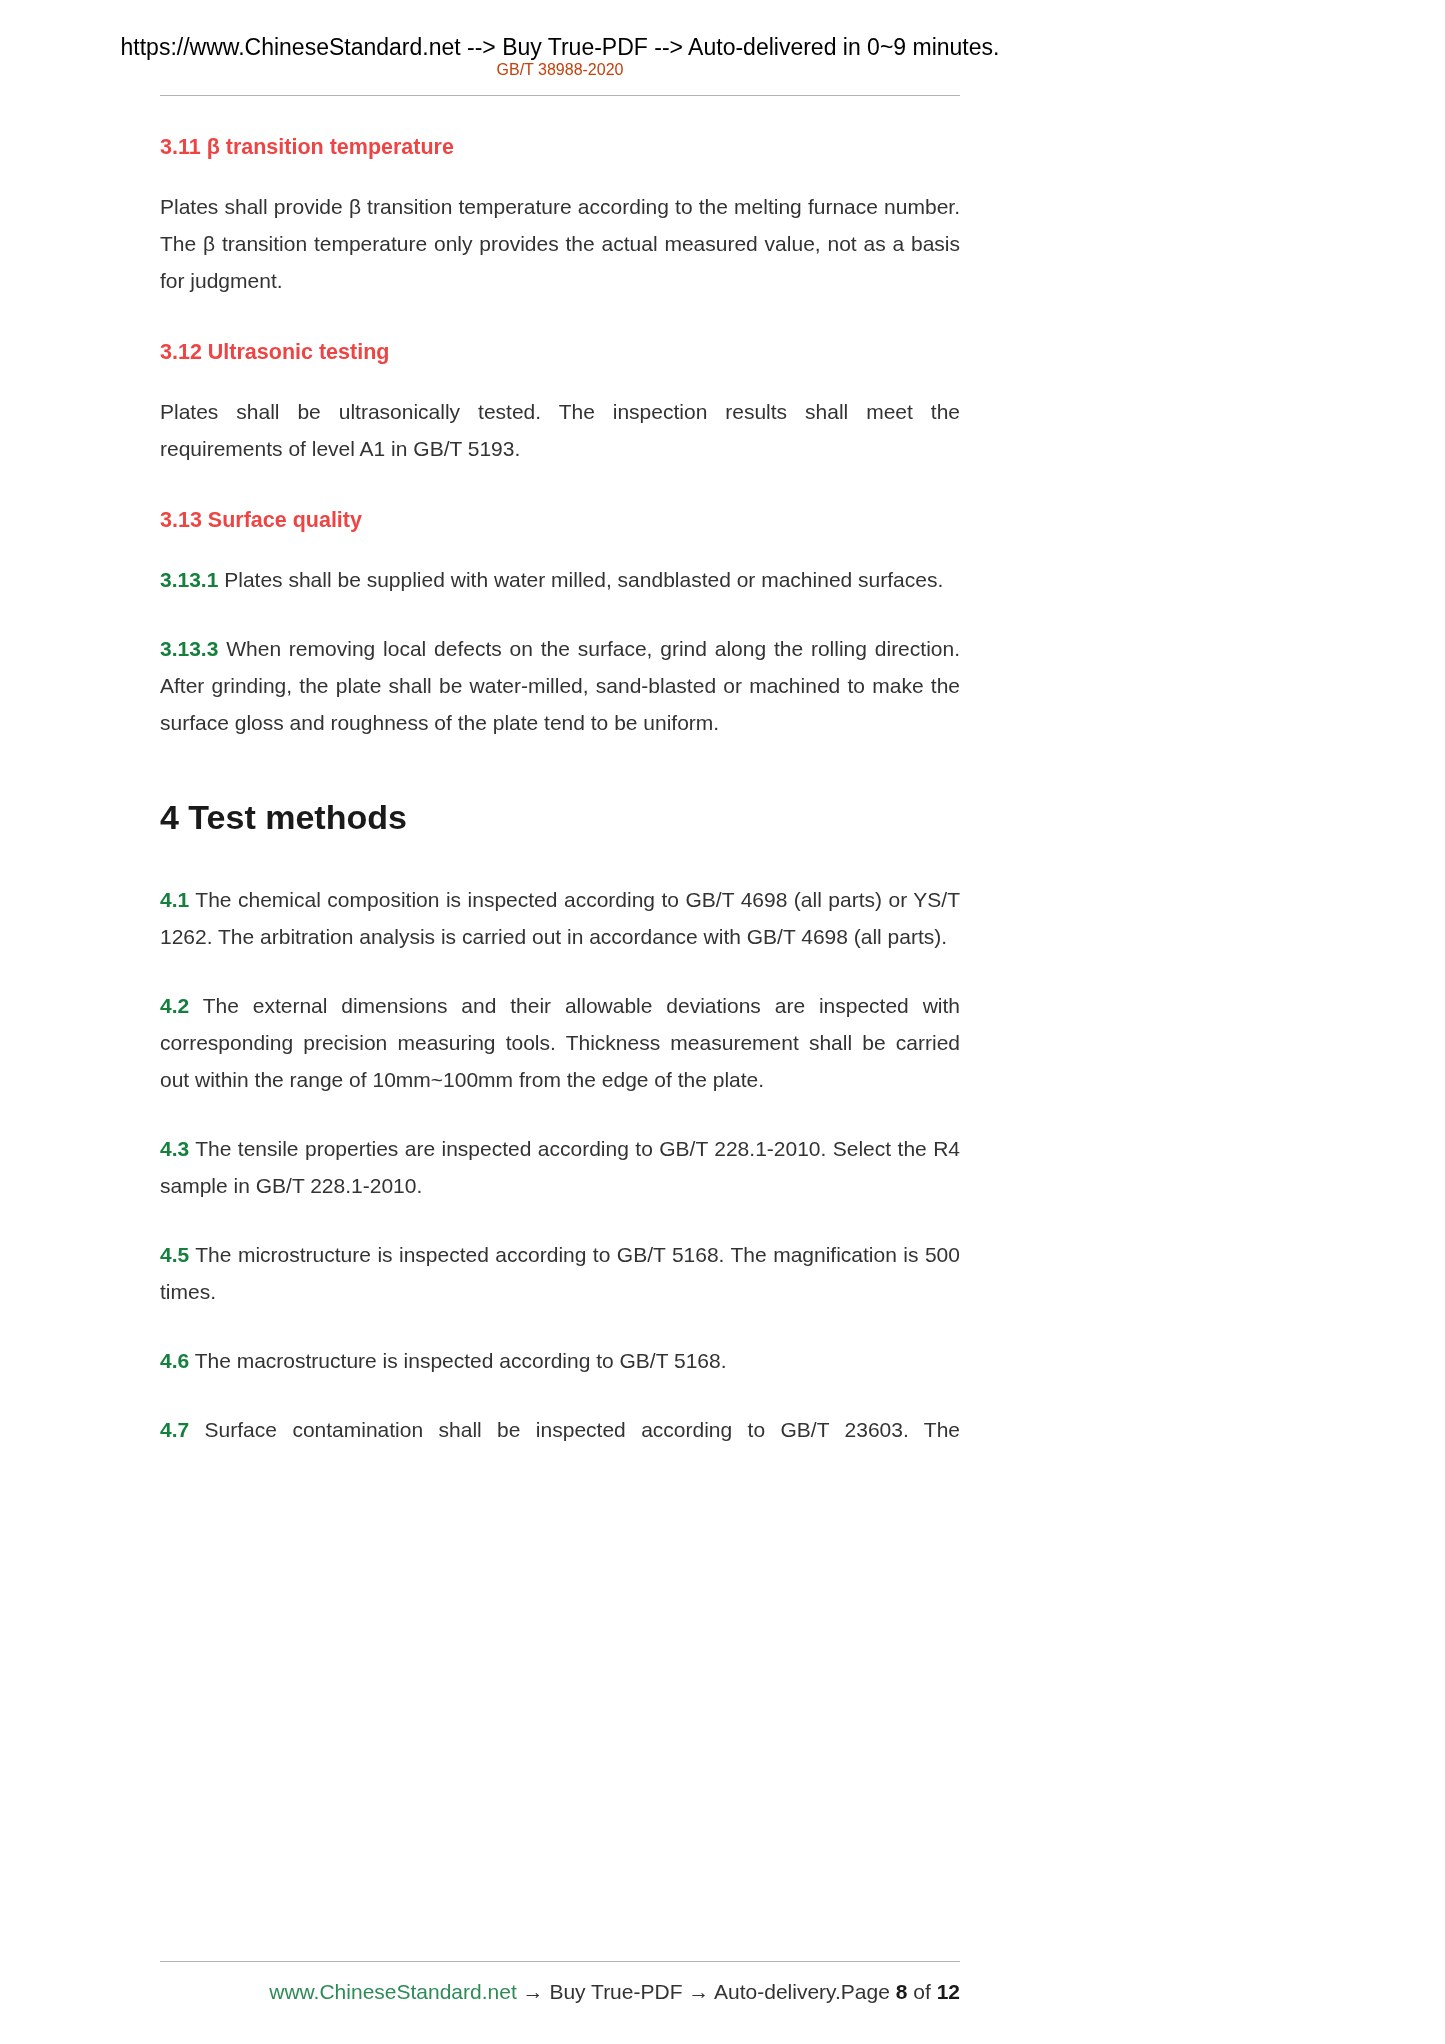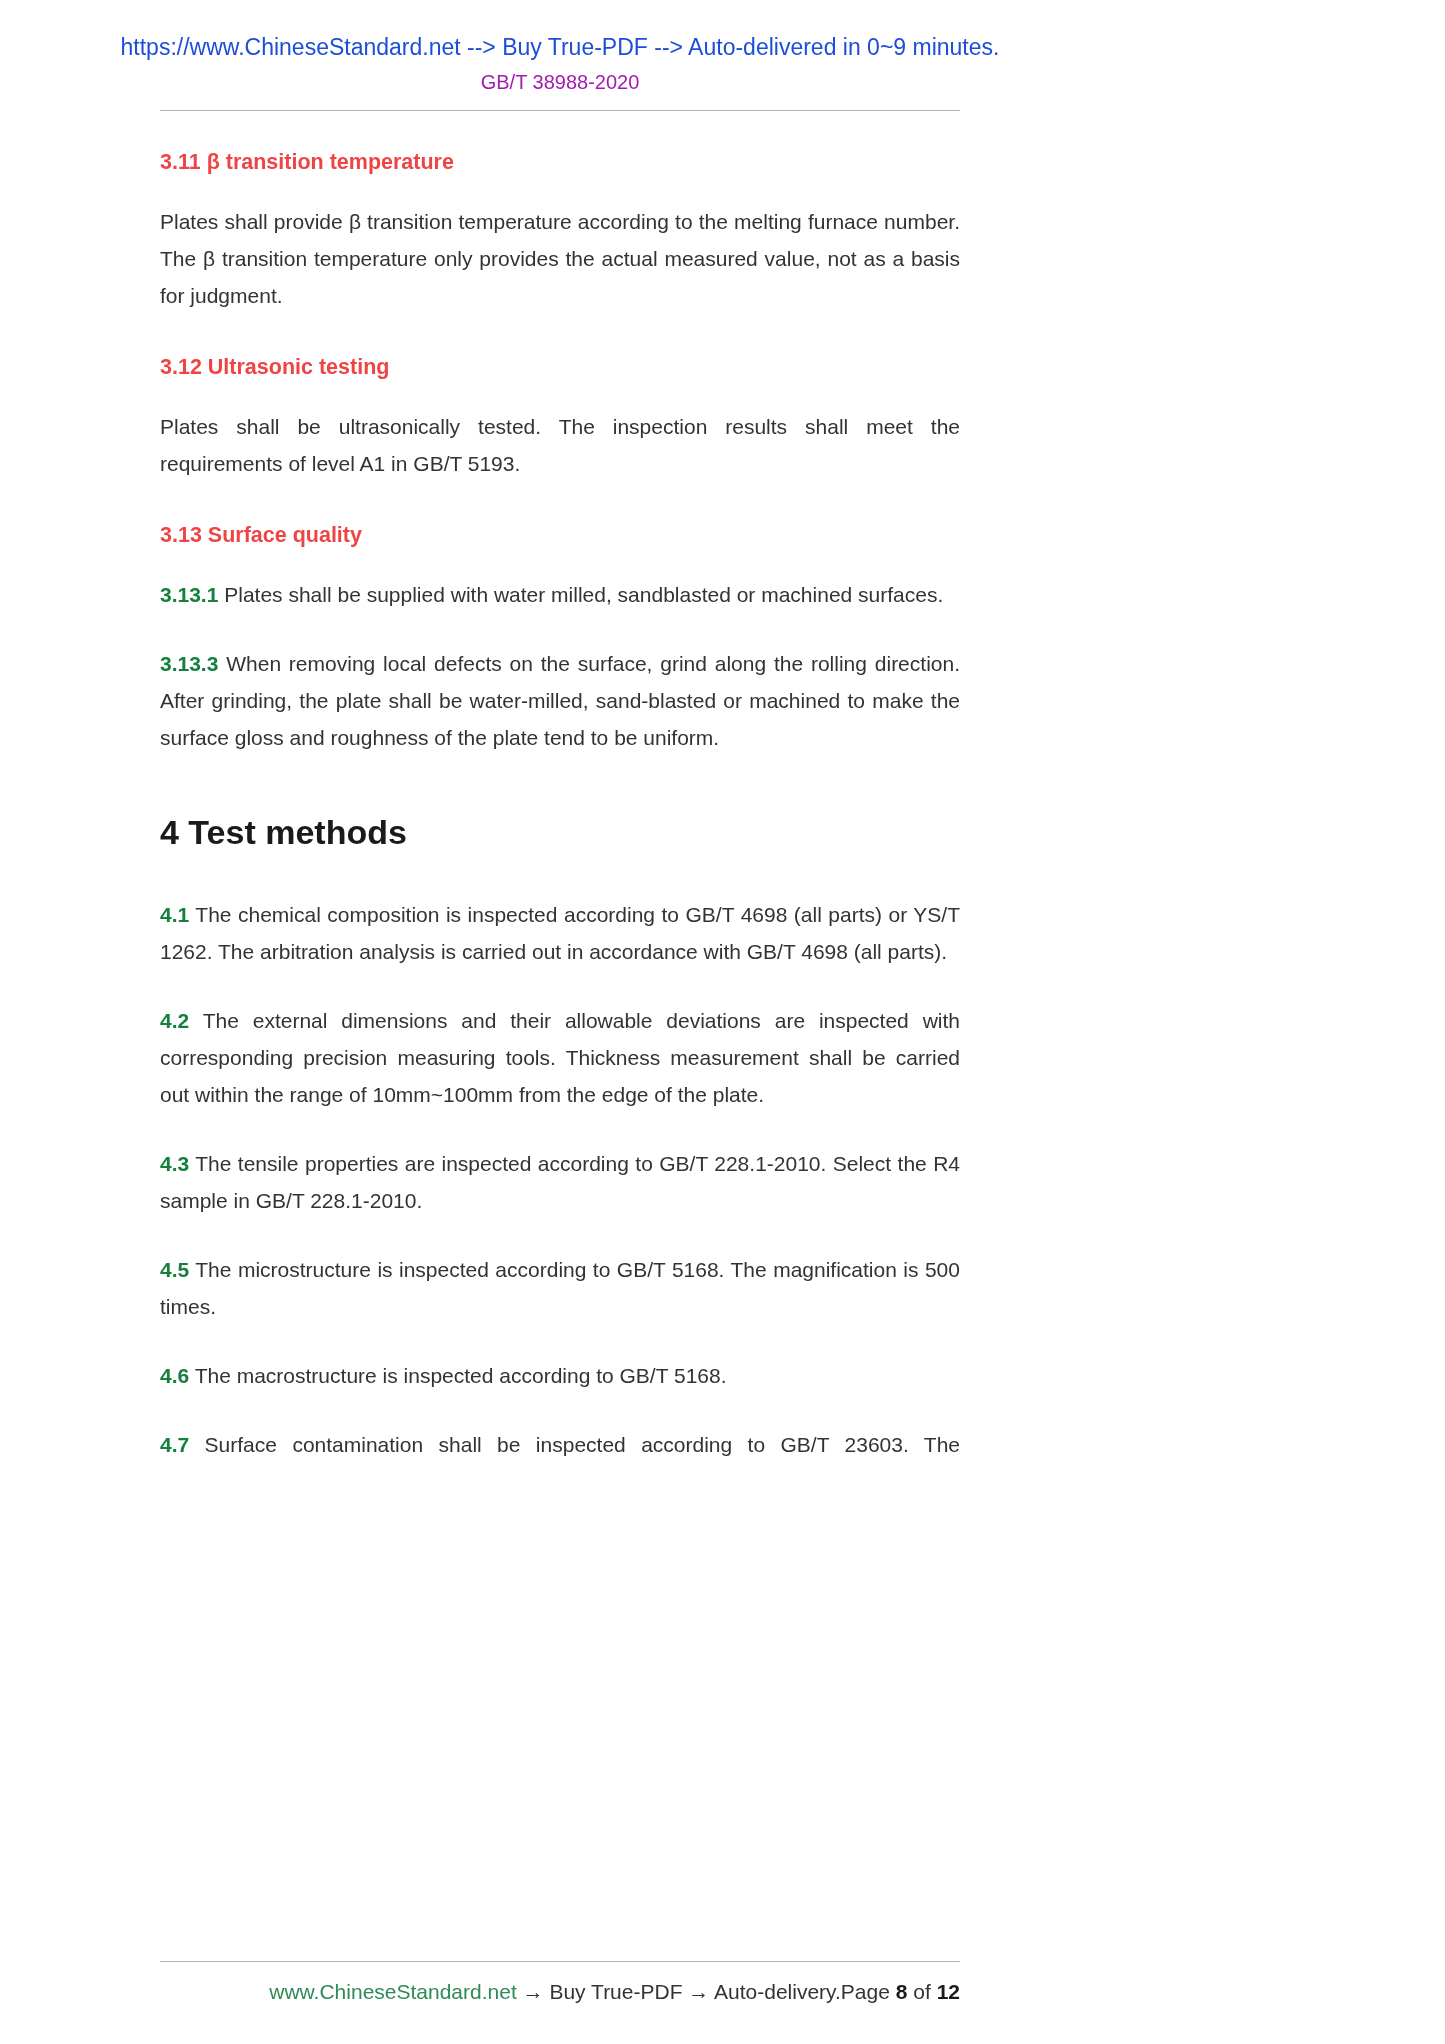--- a/index.html
+++ b/index.html
@@ -20,27 +20,26 @@
     background: #ffffff;
   }
   
   .page-header {
     display: flex;
     flex-direction: column;
     align-items: center;
   }
   .banner {
     font-size: 23px;
-    color: #1d4ed8;
+    color: #000000;
     white-space: nowrap;
   }
   .std-code {
-    font-size: 20px;
-    color: #a21caf;
-    margin-top: 10px;
+    font-size: 16px;
+    color: #c2410c;
   }
   .rule {
     border: none;
     border-top: 1px solid #b3b3b3;
     width: 100%;
   }
   .top-rule { margin-top: 16px; }
   
   .doc-body {
     padding-top: 28px;

